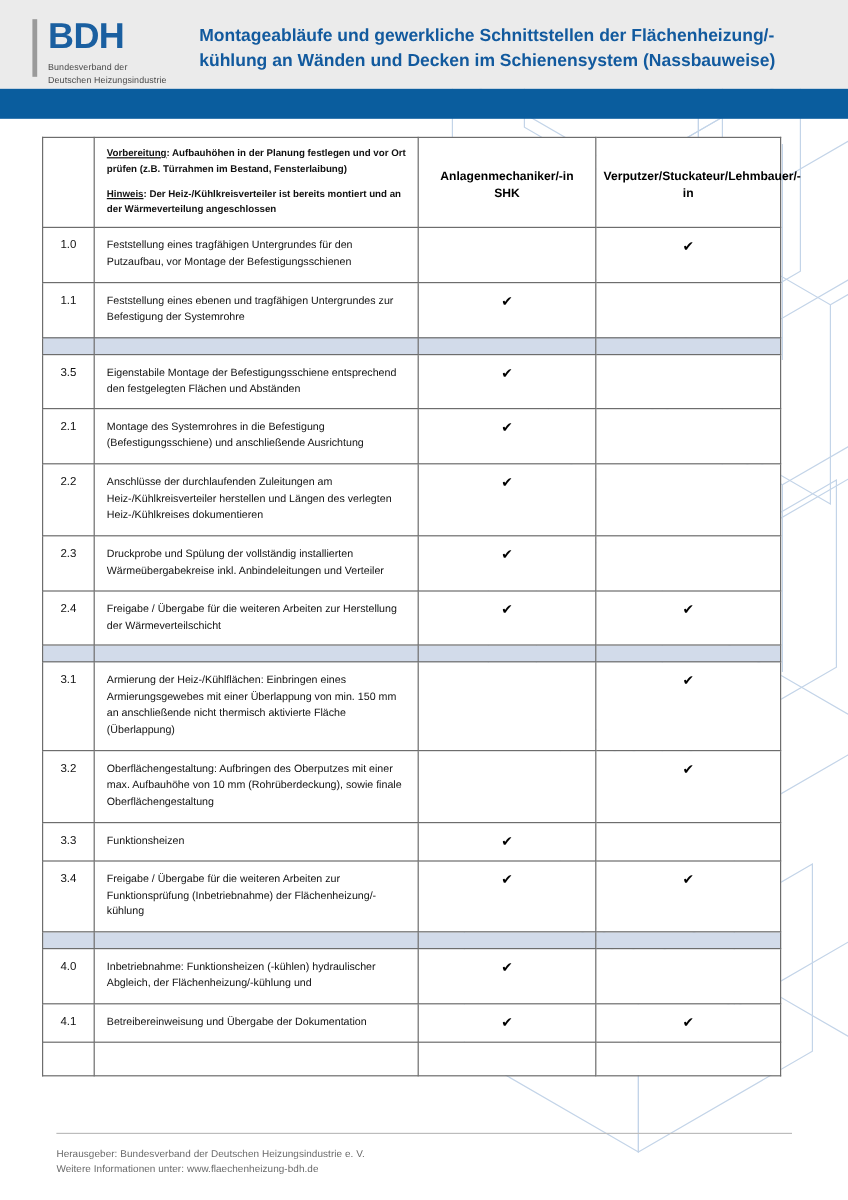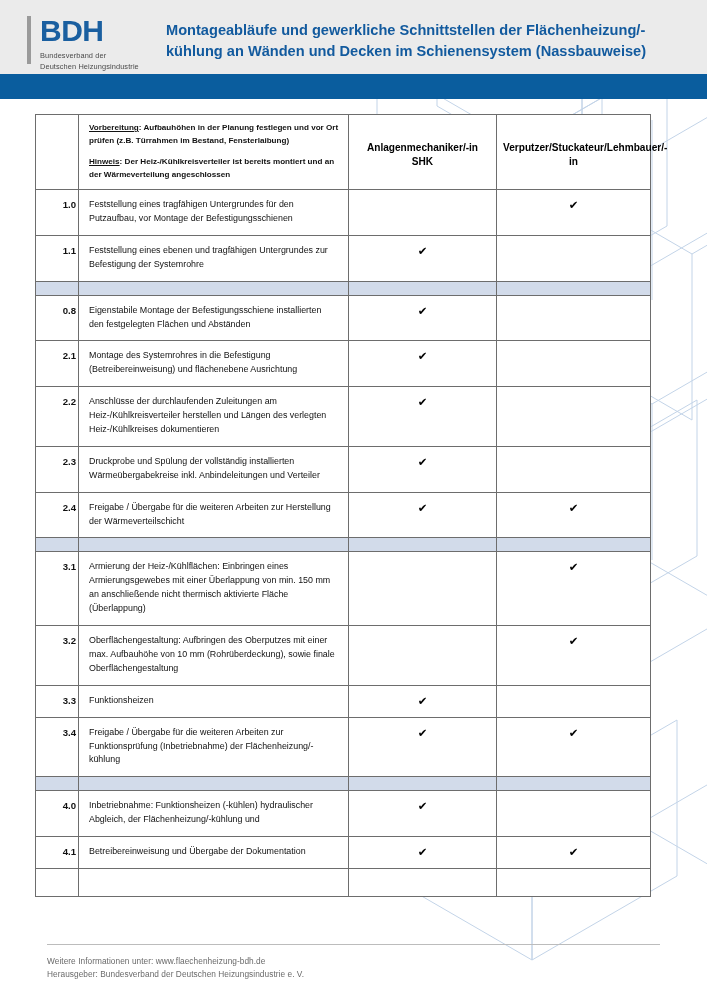--- a/index.html
+++ b/index.html
@@ -126,25 +126,24 @@
     font-weight: bold;
     color: #000;
     padding: 26px 6px 6px 6px;
     line-height: 1.35;
     vertical-align: top;
   }
   .hdr-empty { background: #ffffff; }
 
   
   .cell-num {
-    text-align: right;
+    text-align: center;
     font-size: 9.6px;
     color: #111;
     padding: 9px 2px 8px 2px;
-    font-weight: bold;
   }
   .cell-desc {
     font-size: 8.9px;
     color: #111;
     line-height: 1.56;
     padding: 8px 10px 9px 10px;
   }
   .cell-check {
     text-align: center;
     font-size: 11.5px;
@@ -263,28 +262,28 @@
             <td class="cell-check">✔</td>
             <td class="cell-check"></td>
           </tr>
           <tr class="sep">
             <td></td>
             <td></td>
             <td></td>
             <td></td>
           </tr>
           <tr>
-            <td class="cell-num">0.8</td>
-            <td class="cell-desc">Eigenstabile Montage der Befestigungsschiene installierten den festgelegten Flächen und Abständen</td>
+            <td class="cell-num">3.5</td>
+            <td class="cell-desc">Eigenstabile Montage der Befestigungsschiene entsprechend den festgelegten Flächen und Abständen</td>
             <td class="cell-check">✔</td>
             <td class="cell-check"></td>
           </tr>
           <tr>
             <td class="cell-num">2.1</td>
-            <td class="cell-desc">Montage des Systemrohres in die Befestigung (Betreibereinweisung) und flächenebene Ausrichtung</td>
+            <td class="cell-desc">Montage des Systemrohres in die Befestigung (Befestigungsschiene) und anschließende Ausrichtung</td>
             <td class="cell-check">✔</td>
             <td class="cell-check"></td>
           </tr>
           <tr>
             <td class="cell-num">2.2</td>
             <td class="cell-desc">Anschlüsse der durchlaufenden Zuleitungen am Heiz-/Kühlkreisverteiler herstellen und Längen des verlegten Heiz-/Kühlkreises dokumentieren</td>
             <td class="cell-check">✔</td>
             <td class="cell-check"></td>
           </tr>
           <tr>
@@ -352,17 +351,17 @@
             <td></td>
             <td></td>
             <td></td>
           </tr>
         </tbody>
     </table>
   </div>
 
   <div id="footer">
     <div id="footer-rule"></div>
+    <div class="footer-line">Herausgeber: Bundesverband der Deutschen Heizungsindustrie e. V.</div>
     <div class="footer-line">Weitere Informationen unter: www.flaechenheizung-bdh.de</div>
-    <div class="footer-line">Herausgeber: Bundesverband der Deutschen Heizungsindustrie e. V.</div>
   </div>
 
 </div>
 
 </body></html>

